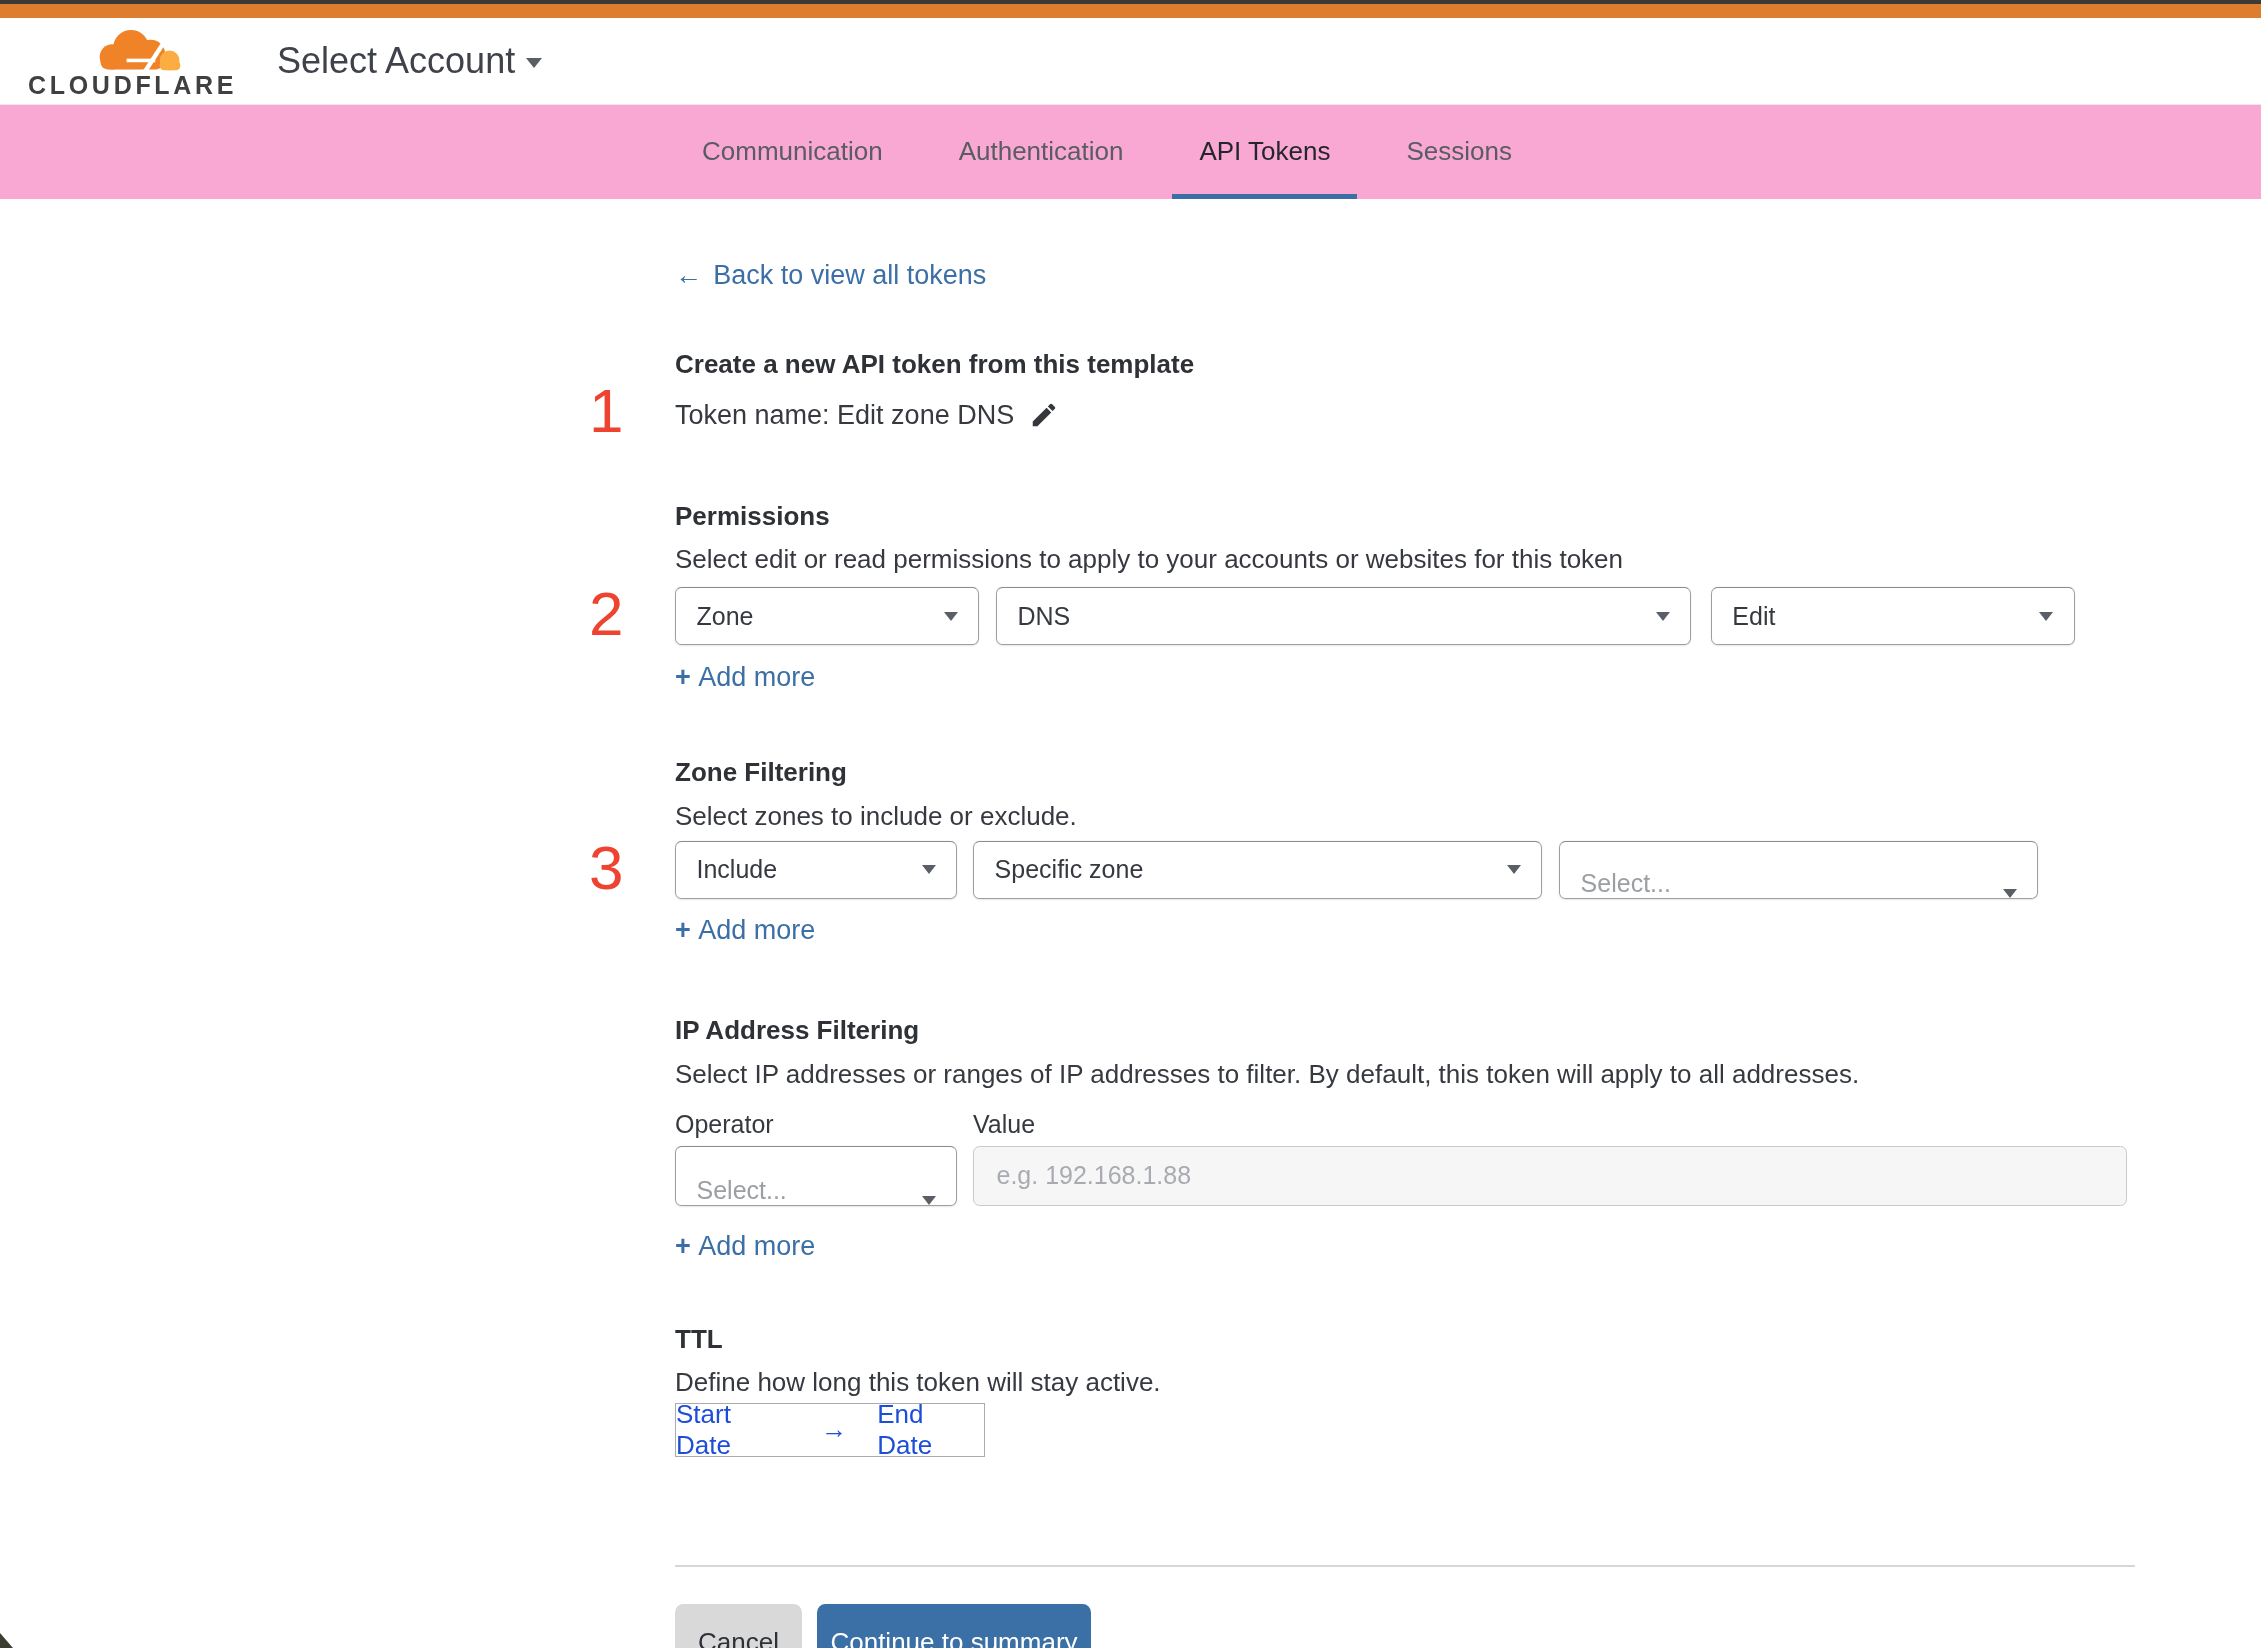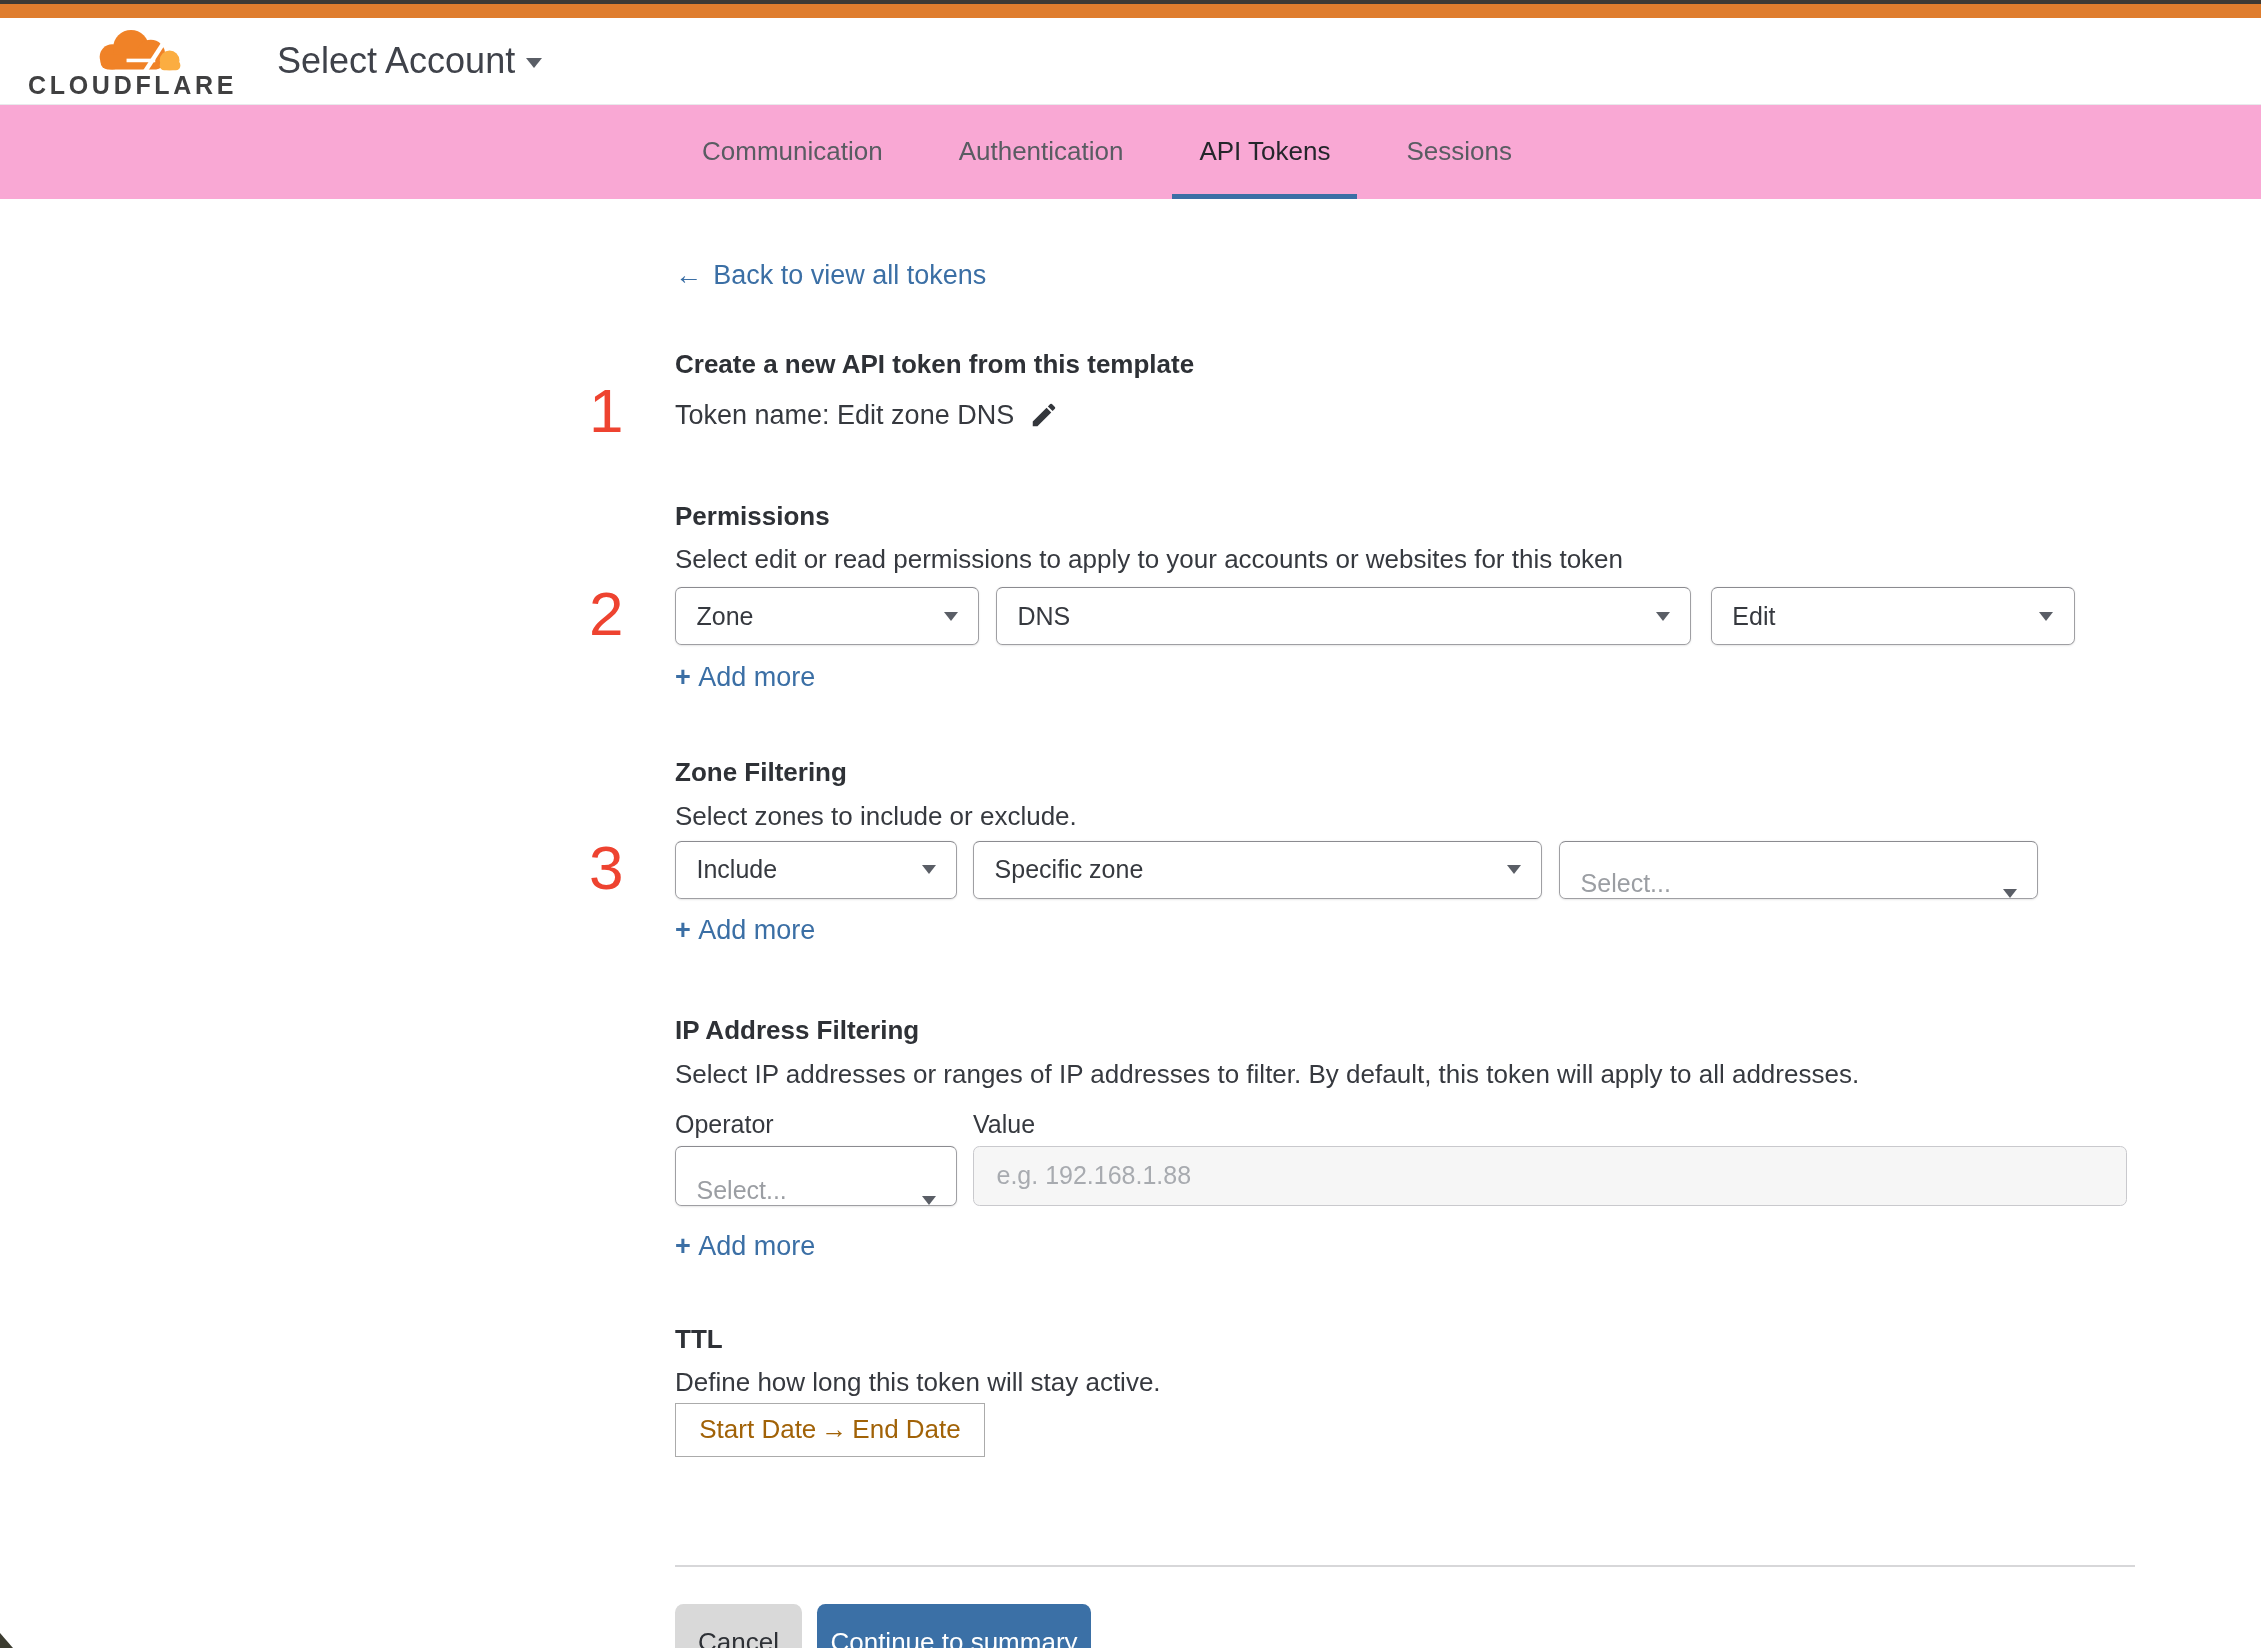--- a/index.html
+++ b/index.html
@@ -60,22 +60,22 @@
   .addmore .plus { font-weight:700; }
 
   .labels-row { margin-top:19px; display:flex; font-size:25px; color:#36393f; height:32px; }
 
   .value-input { height:60px; width:1154px; background:#f6f6f6; border:0.9px solid #c9c9cd;
                  border-radius:6.5px; padding:0 22.4px; font-size:25px; color:#36393f;
                  font-family:"Liberation Sans", sans-serif; }
   .value-input::placeholder { color:#a8abb0; }
 
   .date-box { margin-top:3.7px; width:310px; height:54px; border:1.9px solid #ababab;
-              display:flex; align-items:center; justify-content:center; gap:5px;
-              font-size:26px; color:#a16207; background:#fff; cursor:pointer; }
+              display:flex; align-items:center; justify-content:center; gap:30px;
+              font-size:26px; color:#1d4ed8; background:#fff; cursor:pointer; }
 
   .divider { margin-top:108px; height:1.9px; background:#d7d7d9; width:1460px; }
 
   .btn-row { margin-top:37px; display:flex; gap:15px; }
   .btn { height:78px; border:none; border-radius:8.4px; font-size:26px;
          font-family:"Liberation Sans", sans-serif; cursor:pointer; }
   .btn-cancel { width:127px; background:#d9d9d9; color:#2e3136; }
   .btn-continue { width:274px; background:#3b70a6; color:#ffffff; }
 
   .mt65 { margin-top:61px; } .mt70 { margin-top:65px; } .mt62 { margin-top:58px; }

